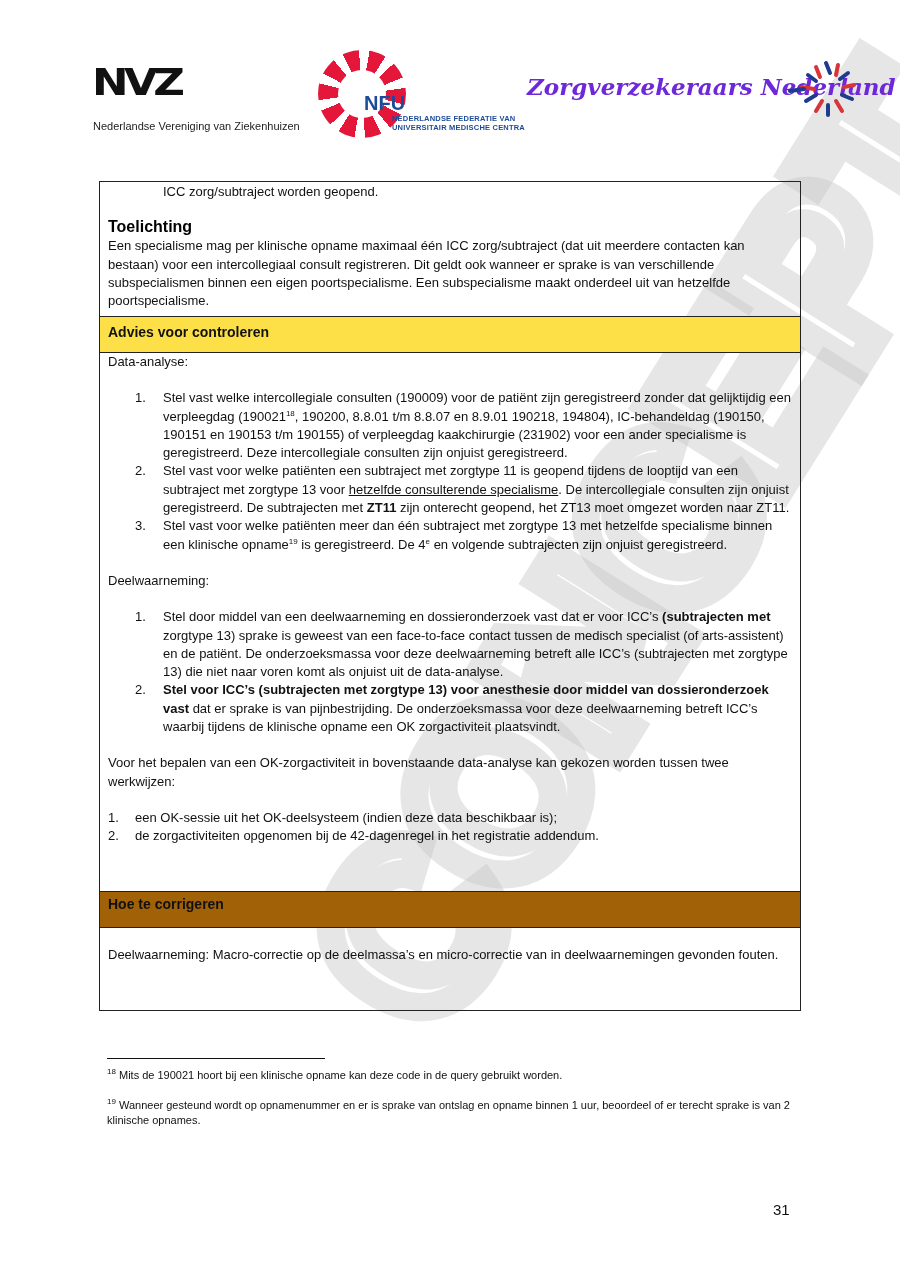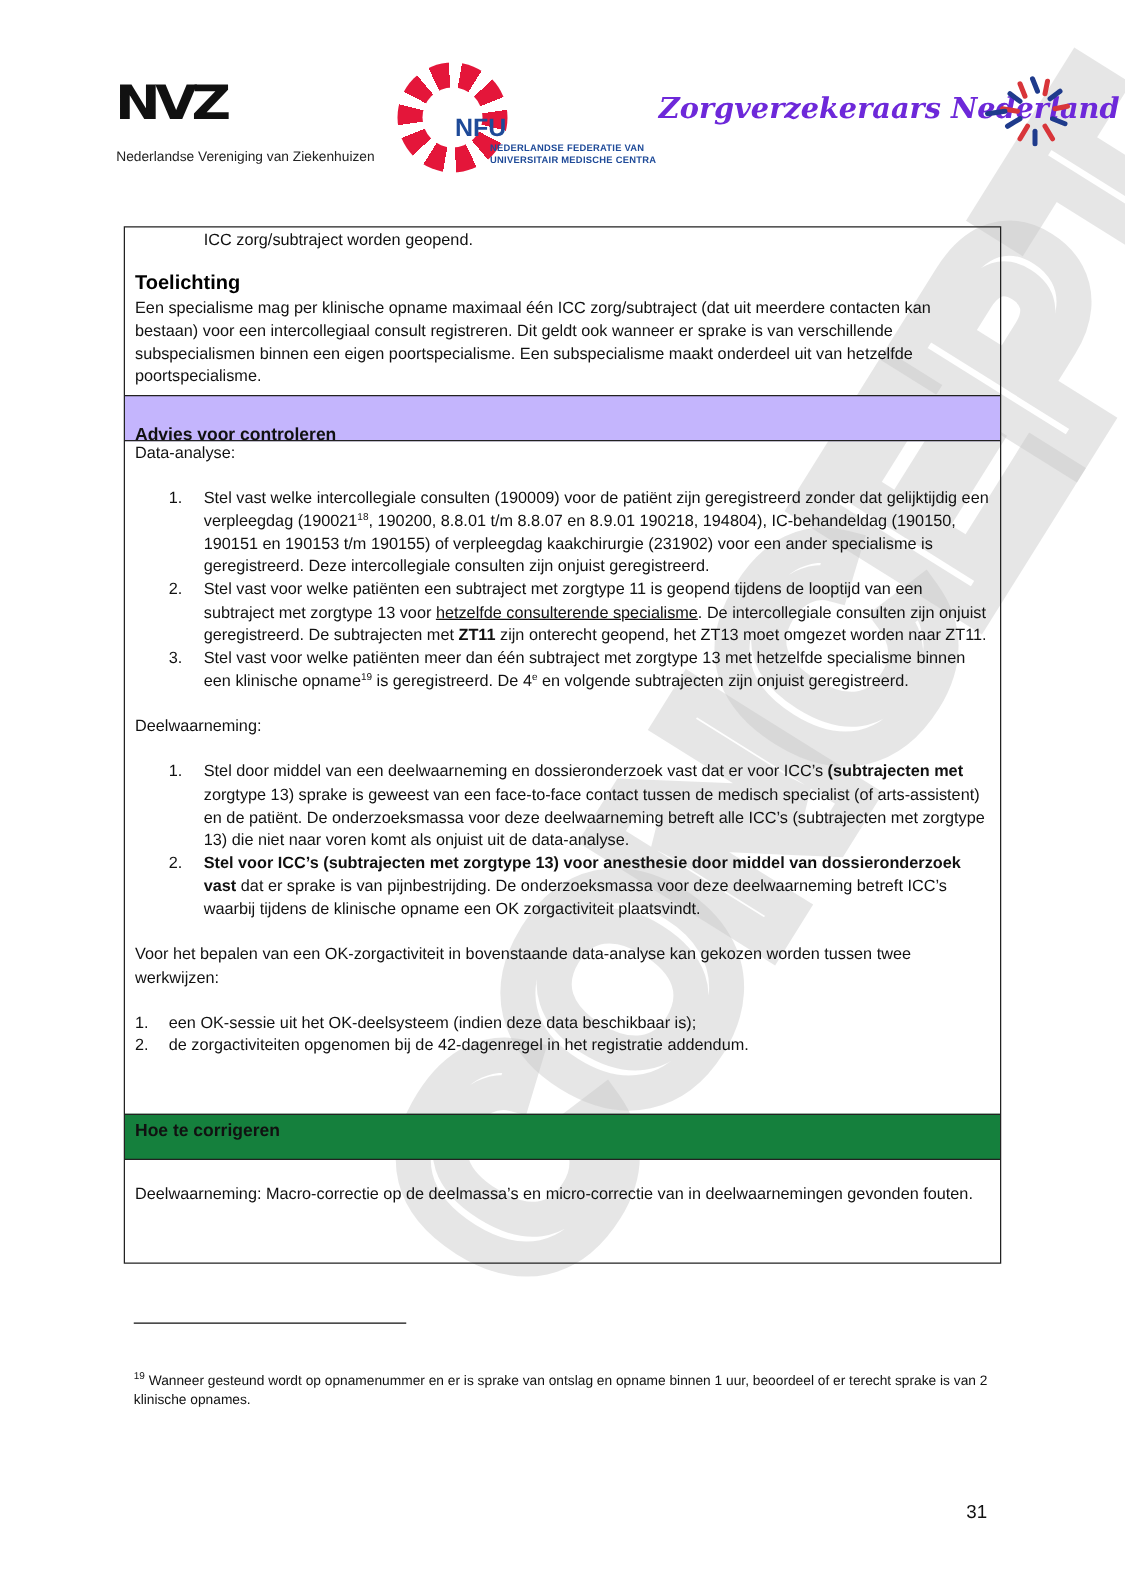--- a/index.html
+++ b/index.html
@@ -14,23 +14,23 @@
   .nfu-inner { position:absolute; left:338px; top:70px; width:48px; height:48px; border-radius:50%; background:#fff; }
   .nfu-text { position:absolute; left:364px; top:92px; font-weight:bold; font-size:20px; color:#1e4a98; }
   .nfu-sub { position:absolute; left:392px; top:114px; font-size:7.5px; color:#1e4a98; font-weight:bold; line-height:9px; letter-spacing:0.2px; }
   .zn-text { position:absolute; left:527px; top:73px; font-family:"DejaVu Serif", serif; font-style:italic;
              font-weight:bold; font-size:23px; color:#6d28d9; }
   .zn-emblem { position:absolute; left:788px; top:57px; width:75px; height:65px; }
 
   .frame { position:absolute; left:99px; top:181px; width:702px; height:830px; border:1px solid #222; box-sizing:border-box; }
   .cell { position:absolute; left:0; width:700px; box-sizing:border-box; padding:0 8px; font-size:13px; line-height:18.3px; }
   .cell.c1 { top:0; height:134px; }
-  .cell.h1 { top:134px; height:37px; background:#c4b5fd; border-top:1px solid #222; border-bottom:1px solid #222; font-weight:bold; font-size:14px; padding-top:21px; }
+  .cell.h1 { top:134px; height:37px; background:#fde047; border-top:1px solid #222; border-bottom:1px solid #222; font-weight:bold; font-size:14px; padding-top:6px; }
   .cell.c2 { top:171px; height:538px; }
-  .cell.h2 { top:709px; height:37px; background:#15803d; border-top:1px solid #222; border-bottom:1px solid #222; font-weight:bold; font-size:14px; padding-top:3px; }
+  .cell.h2 { top:709px; height:37px; background:#a16207; border-top:1px solid #222; border-bottom:1px solid #222; font-weight:bold; font-size:14px; padding-top:3px; }
   .cell.c3 { top:746px; height:84px; }
   .indent-line { padding-left:55px; margin-top:1px; }
   .toel-h { color:#000000; font-weight:bold; font-size:16px; margin-top:16px; line-height:20px; }
   p { margin:0; }
   .gap { height:18px; }
   ol { margin:0; padding:0; list-style:none; }
   ol.num li { position:relative; padding-left:55px; }
   ol.num li .n { position:absolute; left:27px; }
   ol.plain li { position:relative; padding-left:27px; }
   ol.plain li .n { position:absolute; left:0; }
@@ -144,16 +144,17 @@
 
     <div class="cell h2">Hoe te corrigeren</div>
 
     <div class="cell c3">
       <div class="gap"></div>
       <p>Deelwaarneming: Macro-correctie op de deelmassa’s en micro-correctie van in deelwaarnemingen gevonden fouten.</p>
     </div>
   </div>
 
   <div class="fn-rule"></div>
+  <div class="fn fn1"><sup>18</sup><span> Mits de 190021 hoort bij een klinische opname kan deze code in de query gebruikt worden.</span></div>
   <div class="fn fn2"><sup>19</sup><span> Wanneer gesteund wordt op opnamenummer en er is sprake van ontslag en opname binnen 1 uur, beoordeel of er terecht sprake is van 2 klinische opnames.</span></div>
 
   <div class="page-num">31</div>
 </div>
 
 </body></html>

